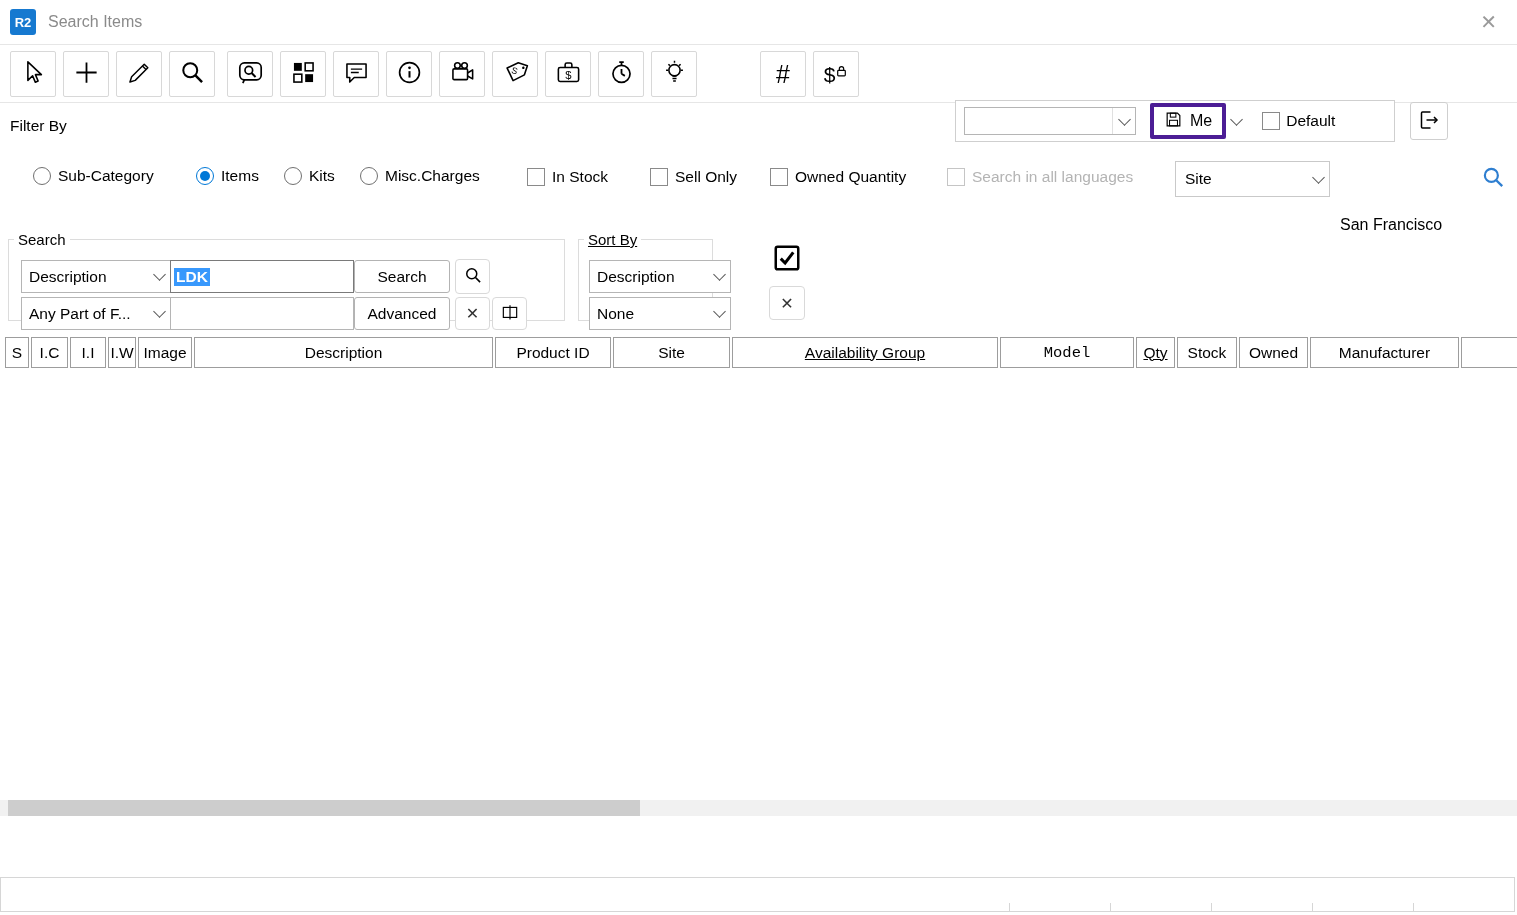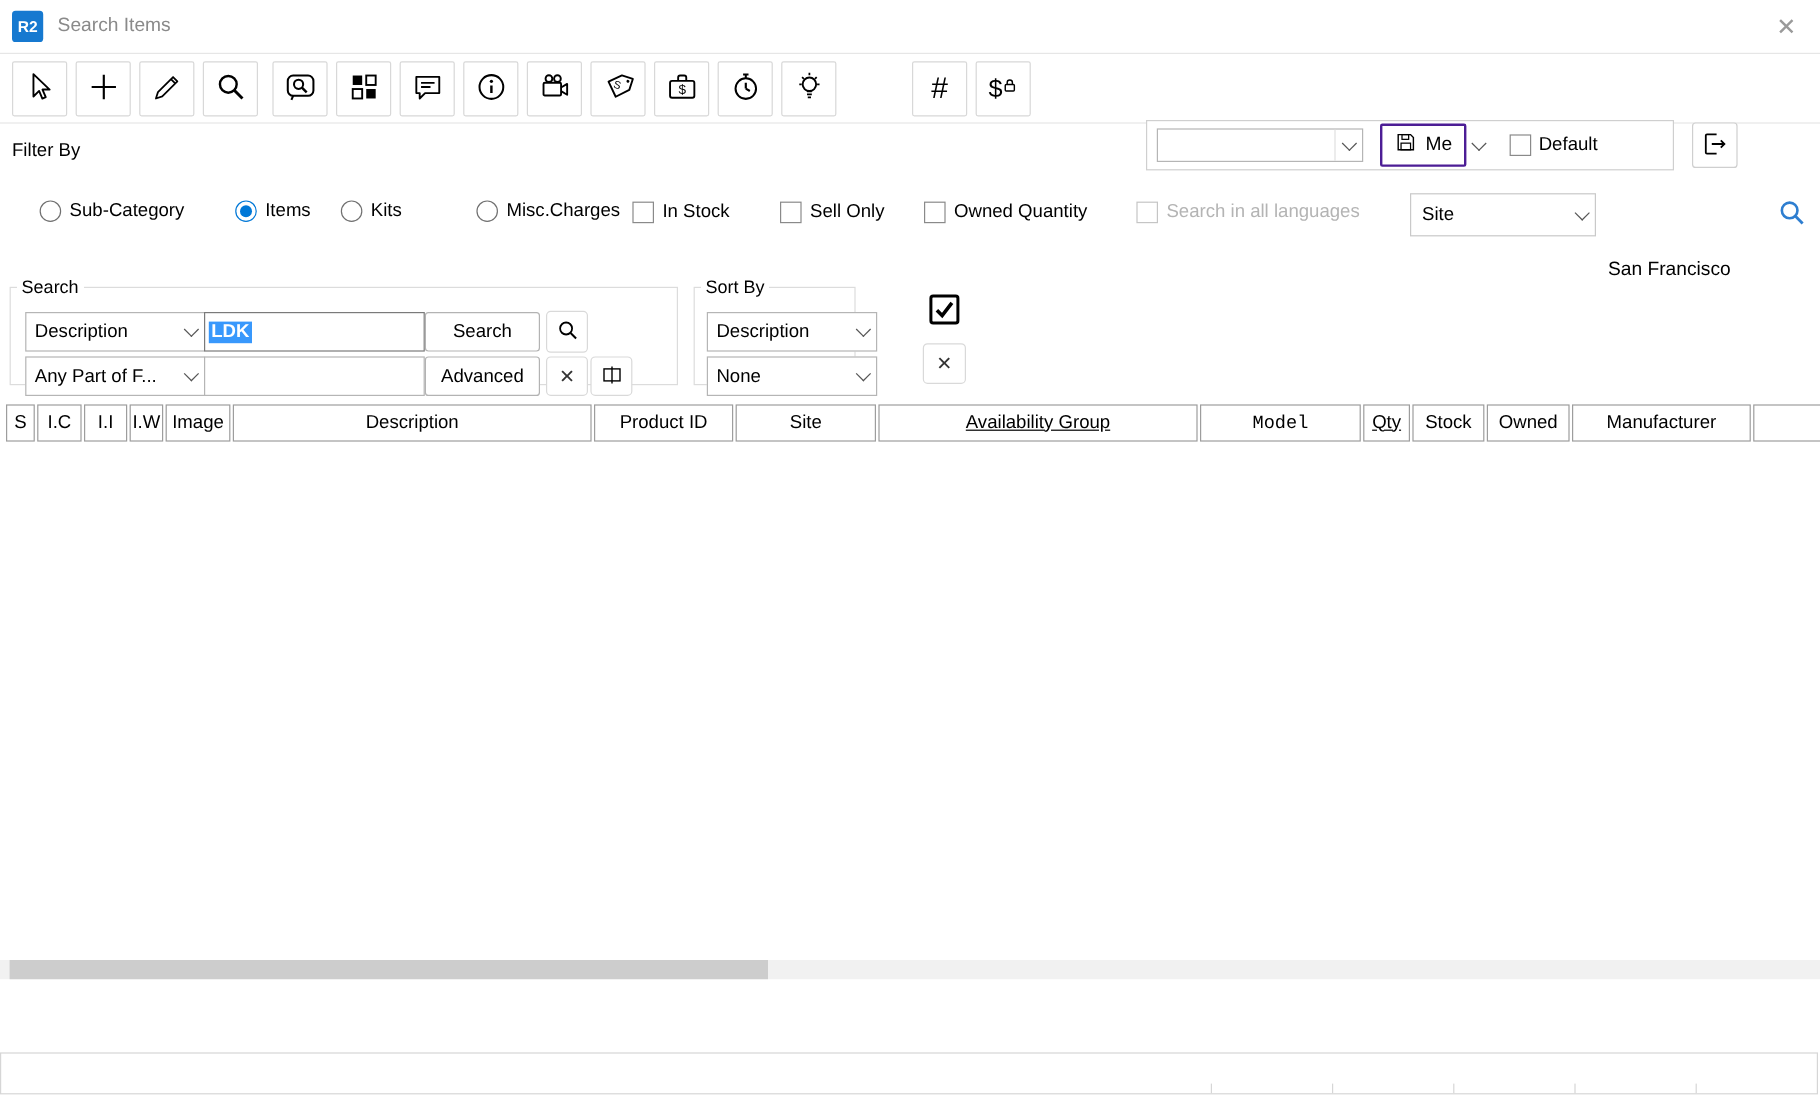--- a/index.html
+++ b/index.html
@@ -21,21 +21,21 @@
   .glyph26{font-size:25px;line-height:1;}
   .pricelock{display:flex;align-items:flex-start;}
   .pricelock .d{font-size:21px;line-height:1;}
   .pricelock svg{width:13px;height:13px;margin-top:1px;}
 
   .profilebox{position:absolute;left:955px;top:54px;width:440px;height:42px;border:1px solid #cfcfcf;display:flex;align-items:center;box-sizing:border-box;background:#fff;}
   .mini-combo{margin-left:8px;width:172px;height:28px;border:1px solid #b5b5b5;display:flex;align-items:center;box-sizing:border-box;background:#fff;cursor:pointer;}
   .mini-combo .val{flex:1;padding-left:6px;font-size:14px;}
   .combo-chev{width:22px;height:100%;border-left:1px solid #e0e0e0;display:flex;align-items:center;justify-content:center;}
   .chev{width:8px;height:8px;border-right:1.7px solid #555;border-bottom:1.7px solid #555;transform:rotate(45deg);margin-top:-4px;}
-  .mebtn{margin-left:14px;height:36px;border:2px solid #4c1d95;background:#fff;border-radius:2px;display:flex;align-items:center;padding:0 10px;gap:7px;font-size:16px;cursor:pointer;}
+  .mebtn{margin-left:14px;height:36px;border:4px solid #4c1d95;background:#fff;border-radius:2px;display:flex;align-items:center;padding:0 10px;gap:7px;font-size:16px;cursor:pointer;}
   .mebtn svg{width:19px;height:19px;}
   .mechev{width:20px;height:36px;display:flex;align-items:center;justify-content:center;cursor:pointer;}
   .cb{width:18px;height:18px;border:1px solid #8a8a8a;background:#fff;box-sizing:border-box;flex:none;}
   .cb.disabled{border-color:#c5c5c5;}
   .defaultwrap{margin-left:16px;display:flex;align-items:center;gap:6px;}
   .exitbtn{position:absolute;left:1410px;top:56px;width:38px;height:38px;border:1px solid #cfcfcf;border-radius:3px;background:#fff;display:flex;align-items:center;justify-content:center;cursor:pointer;padding:0;}
   .exitbtn svg{width:24px;height:24px;}
 
   
   .filterby{position:absolute;left:10px;top:117px;font-size:15.5px;}
@@ -46,21 +46,21 @@
   .graytext{color:#b4b4b4;}
   .sitecombo{position:absolute;left:1175px;top:161px;width:155px;height:36px;border:1px solid #c9c9c9;background:#fff;display:flex;align-items:center;box-sizing:border-box;cursor:pointer;}
   .sitecombo .val{flex:1;padding-left:9px;}
   .sitename{position:absolute;left:1340px;top:168px;font-size:16px;margin-top:48px;}
   .sitesearch{position:absolute;left:1480px;top:164px;width:26px;height:26px;cursor:pointer;}
 
   
   fieldset{position:absolute;margin:0;padding:0;border:1px solid #dcdcdc;background:#fff;box-sizing:border-box;}
   legend{font-size:15px;padding:0 4px;margin-left:5px;}
   .searchgrp{left:8px;top:231px;width:557px;height:90px;}
-  .sortgrp{left:578px;top:231px;width:135px;height:90px;}
+  .sortgrp{left:578px;top:231px;width:135px;height:90px;text-decoration:underline;}
   .combo{position:absolute;border:1px solid #b5b5b5;background:#fff;display:flex;align-items:center;box-sizing:border-box;cursor:pointer;}
   .combo .val{flex:1;padding-left:7px;white-space:nowrap;overflow:hidden;}
   .txtbox{position:absolute;border:1px solid #7a7a7a;background:#fff;box-sizing:border-box;display:flex;align-items:center;padding-left:3px;}
   .sel{background:#3898fc;color:#fff;font-weight:bold;padding:0 2px;}
   .pushbtn{position:absolute;border:1px solid #b3b3b3;background:#fff;border-radius:3px;font-size:15.5px;font-family:inherit;cursor:pointer;}
   .iconbtn{position:absolute;border:1px solid #d9d9d9;background:#fff;border-radius:4px;display:flex;align-items:center;justify-content:center;cursor:pointer;padding:0;}
   .iconbtn svg{width:20px;height:20px;}
   .xglyph{font-size:16px;color:#333;}
   input.raw{position:absolute;border:1px solid #8a8a8a;box-sizing:border-box;font-family:inherit;font-size:15.5px;padding-left:3px;}
 
@@ -235,21 +235,21 @@
     <span>Sub-Category</span>
   </span>
   <span class="fitem" style="left:196px;top:167px;">
     <span class="radio selected"></span>
     <span>Items</span>
   </span>
   <span class="fitem" style="left:284px;top:167px;">
     <span class="radio"></span>
     <span>Kits</span>
   </span>
-  <span class="fitem" style="left:377px;top:167px;padding-left:20px;">
+  <span class="fitem" style="left:340px;top:167px;padding-left:20px;">
     <span class="radio"></span>
     <span>Misc.Charges</span>
   </span>
 
   <span class="fitem" style="left:527px;top:168px;">
     <span class="cb"></span>
     <span>In Stock</span>
   </span>
   <span class="fitem" style="left:650px;top:168px;">
     <span class="cb"></span>

